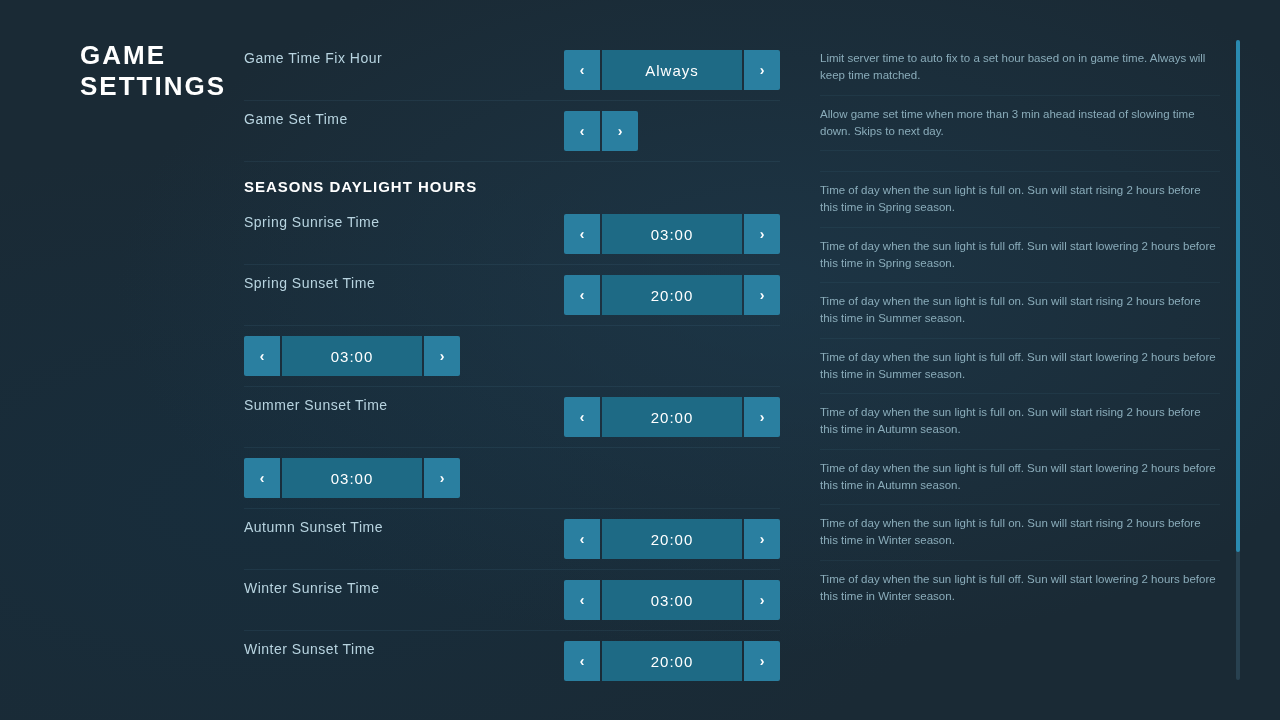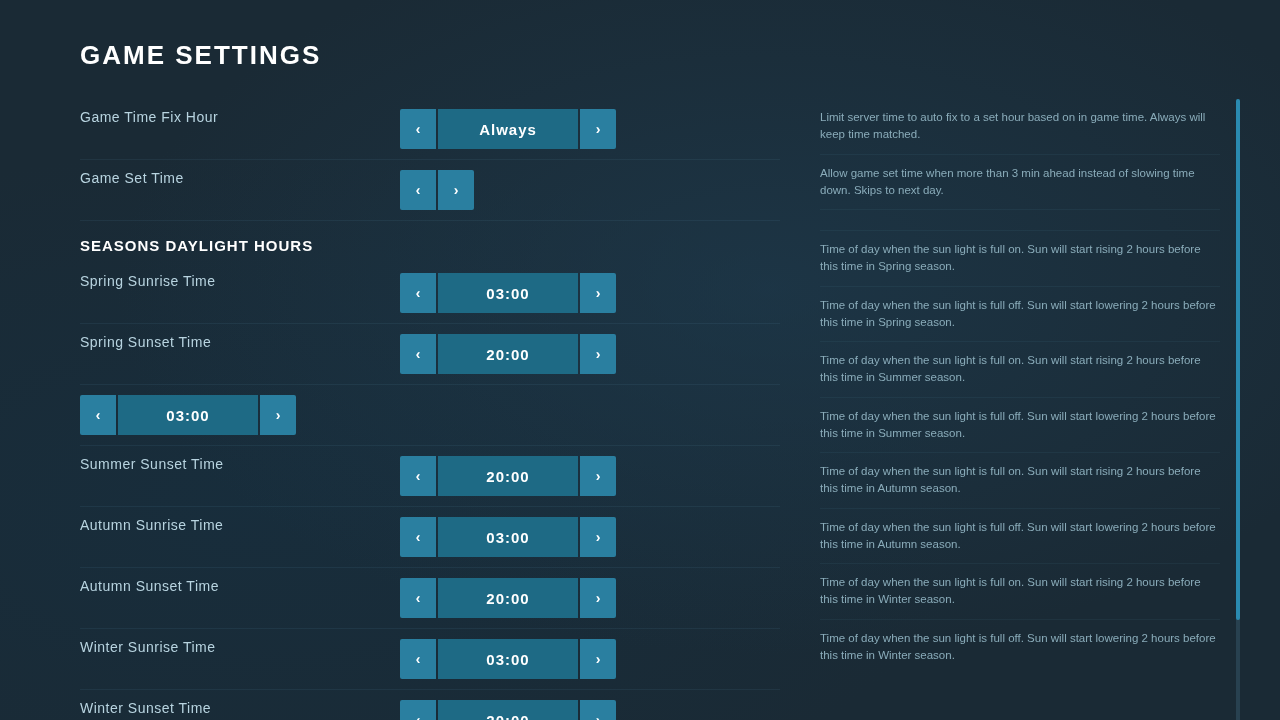--- a/index.html
+++ b/index.html
@@ -22,21 +22,21 @@
         radial-gradient(ellipse at 60% 40%, rgba(30,60,80,0.6) 0%, transparent 60%),
         radial-gradient(ellipse at 20% 70%, rgba(20,50,70,0.4) 0%, transparent 50%);
       pointer-events: none;
     }
 
     .page {
       width: 1280px;
       height: 720px;
       padding: 40px 60px 40px 80px;
       display: flex;
-      flex-direction: column;
+      flex-direction: row;
       position: relative;
     }
 
     .page-title {
       font-size: 26px;
       font-weight: 700;
       color: #ffffff;
       letter-spacing: 2px;
       text-transform: uppercase;
       margin-bottom: 28px;
@@ -117,21 +117,21 @@
     }
 
     .value-display {
       width: 140px;
       height: 40px;
       background: #1e6a85;
       display: flex;
       align-items: center;
       justify-content: center;
       font-size: 15px;
-      font-weight: 700;
+      font-weight: 400;
       color: #ffffff;
       letter-spacing: 1px;
     }
 
     .descriptions-panel {
       width: 440px;
       display: flex;
       flex-direction: column;
       padding-left: 40px;
       padding-top: 0;
@@ -233,21 +233,20 @@
       <div class="setting-row">
         <span class="setting-label">Summer Sunset Time</span>
         <div class="control-group">
           <button class="arrow-btn left">‹</button>
           <div class="value-display">20:00</div>
           <button class="arrow-btn right">›</button>
         </div>
       </div>
 
       <div class="setting-row">
-        <span class="setting-label">Autumn Sunrise Time</span>
         <div class="control-group">
           <button class="arrow-btn left">‹</button>
           <div class="value-display">03:00</div>
           <button class="arrow-btn right">›</button>
         </div>
       </div>
 
       <div class="setting-row">
         <span class="setting-label">Autumn Sunset Time</span>
         <div class="control-group">

